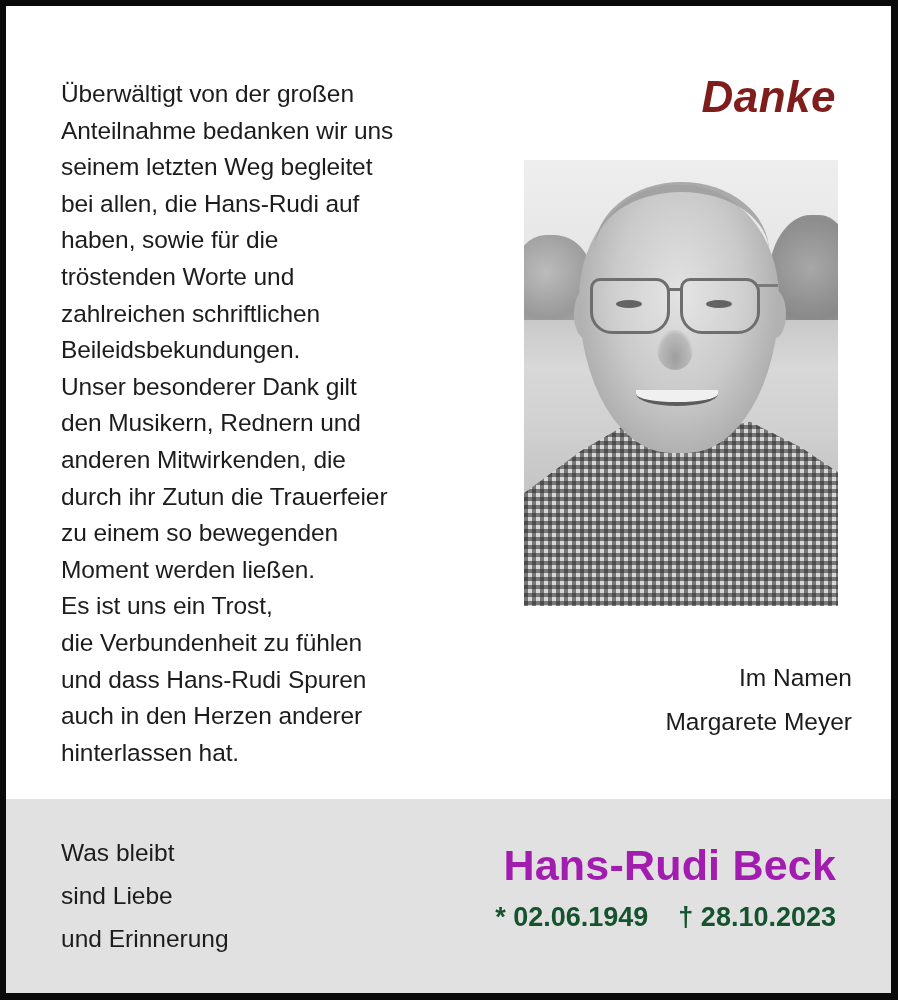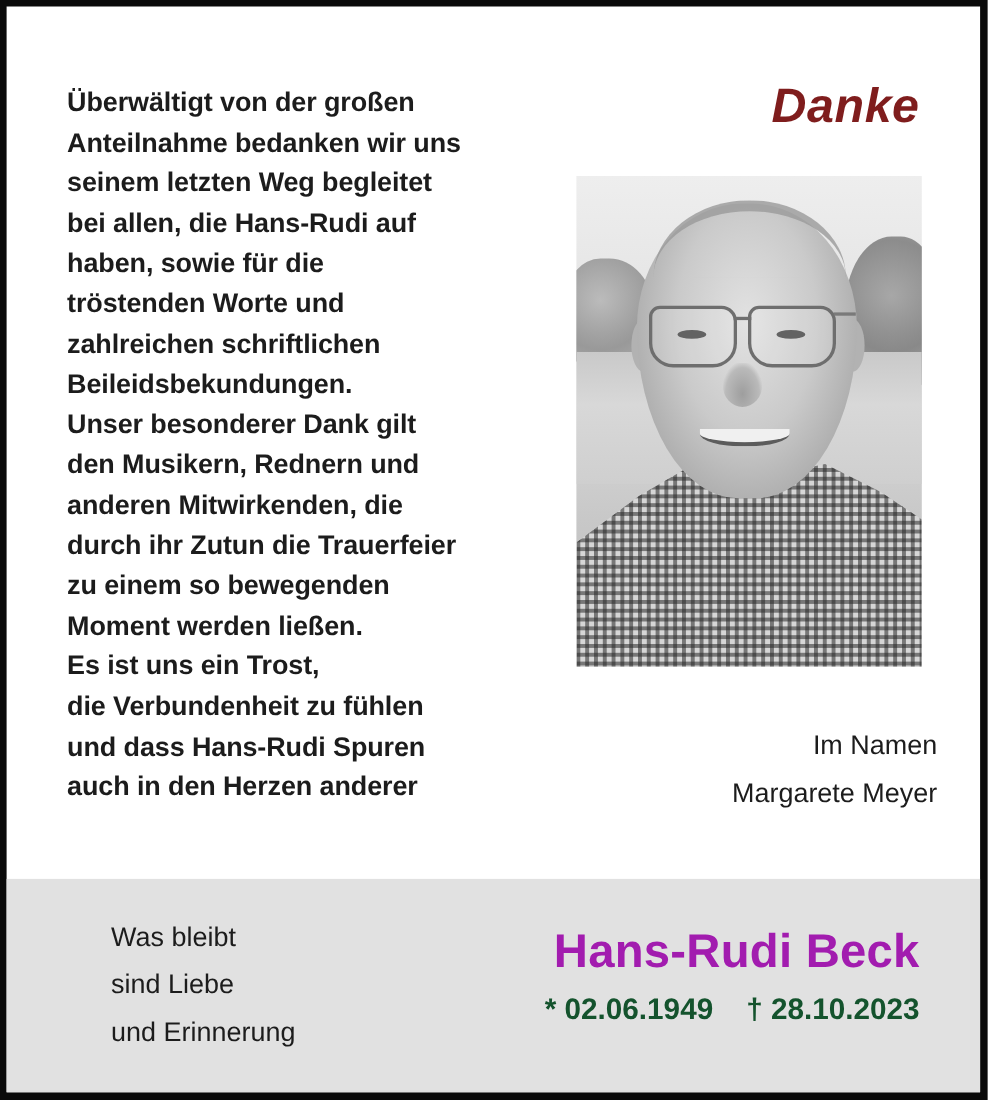--- a/index.html
+++ b/index.html
@@ -33,21 +33,20 @@
     }
     .message {
       position: absolute;
       left: 55px;
       top: 70px;
       width: 420px;
       font-size: 24.5px;
       line-height: 36.6px;
       color: #1c1c1c;
       letter-spacing: -0.1px;
-      font-weight: bold;
     }
     .message .line {
       display: block;
       white-space: nowrap;
     }
     .danke {
       position: absolute;
       right: 55px;
       top: 66px;
       font-size: 44px;
@@ -204,21 +203,20 @@
       position: absolute;
       left: 55px;
       top: 32px;
       font-size: 24.5px;
       line-height: 43px;
       color: #1c1c1c;
     }
     .motto .line {
       display: block;
       white-space: nowrap;
-      margin-left: 40px;
     }
     .deceased-name {
       position: absolute;
       right: 55px;
       top: 42px;
       font-size: 43px;
       font-weight: bold;
       color: #a21caf;
       white-space: nowrap;
       letter-spacing: 0.2px;
@@ -255,20 +253,21 @@
       <span class="line">Unser besonderer Dank gilt</span>
       <span class="line">den Musikern, Rednern und</span>
       <span class="line">anderen Mitwirkenden, die</span>
       <span class="line">durch ihr Zutun die Trauerfeier</span>
       <span class="line">zu einem so bewegenden</span>
       <span class="line">Moment werden ließen.</span>
       <span class="line">Es ist uns ein Trost,</span>
       <span class="line">die Verbundenheit zu fühlen</span>
       <span class="line">und dass Hans-Rudi Spuren</span>
       <span class="line">auch in den Herzen anderer</span>
+      <span class="line">hinterlassen hat.</span>
     </div>
 
     <div class="danke">Danke</div>
 
     <div class="photo" role="img" aria-label="black-and-white portrait of smiling older man with glasses and checked shirt">
       <div class="trees-left"></div>
       <div class="trees-right"></div>
       <div class="water"></div>
       <div class="neck"></div>
       <div class="shirt"></div>

